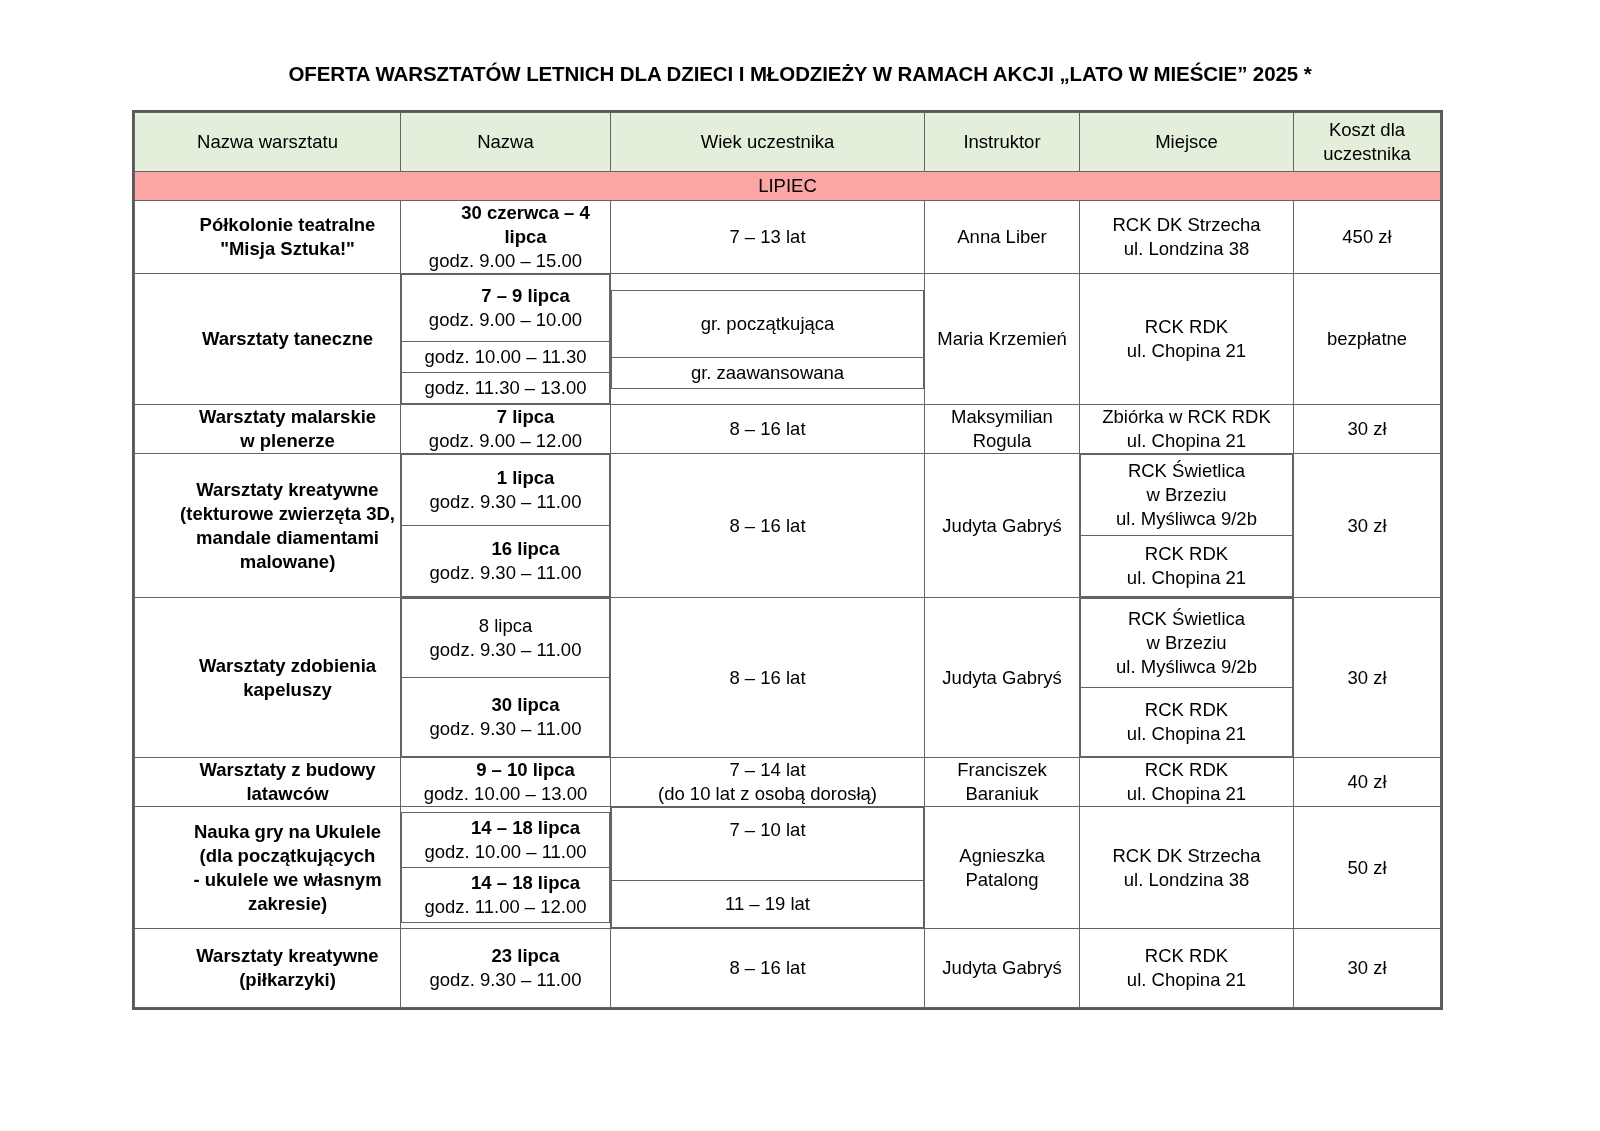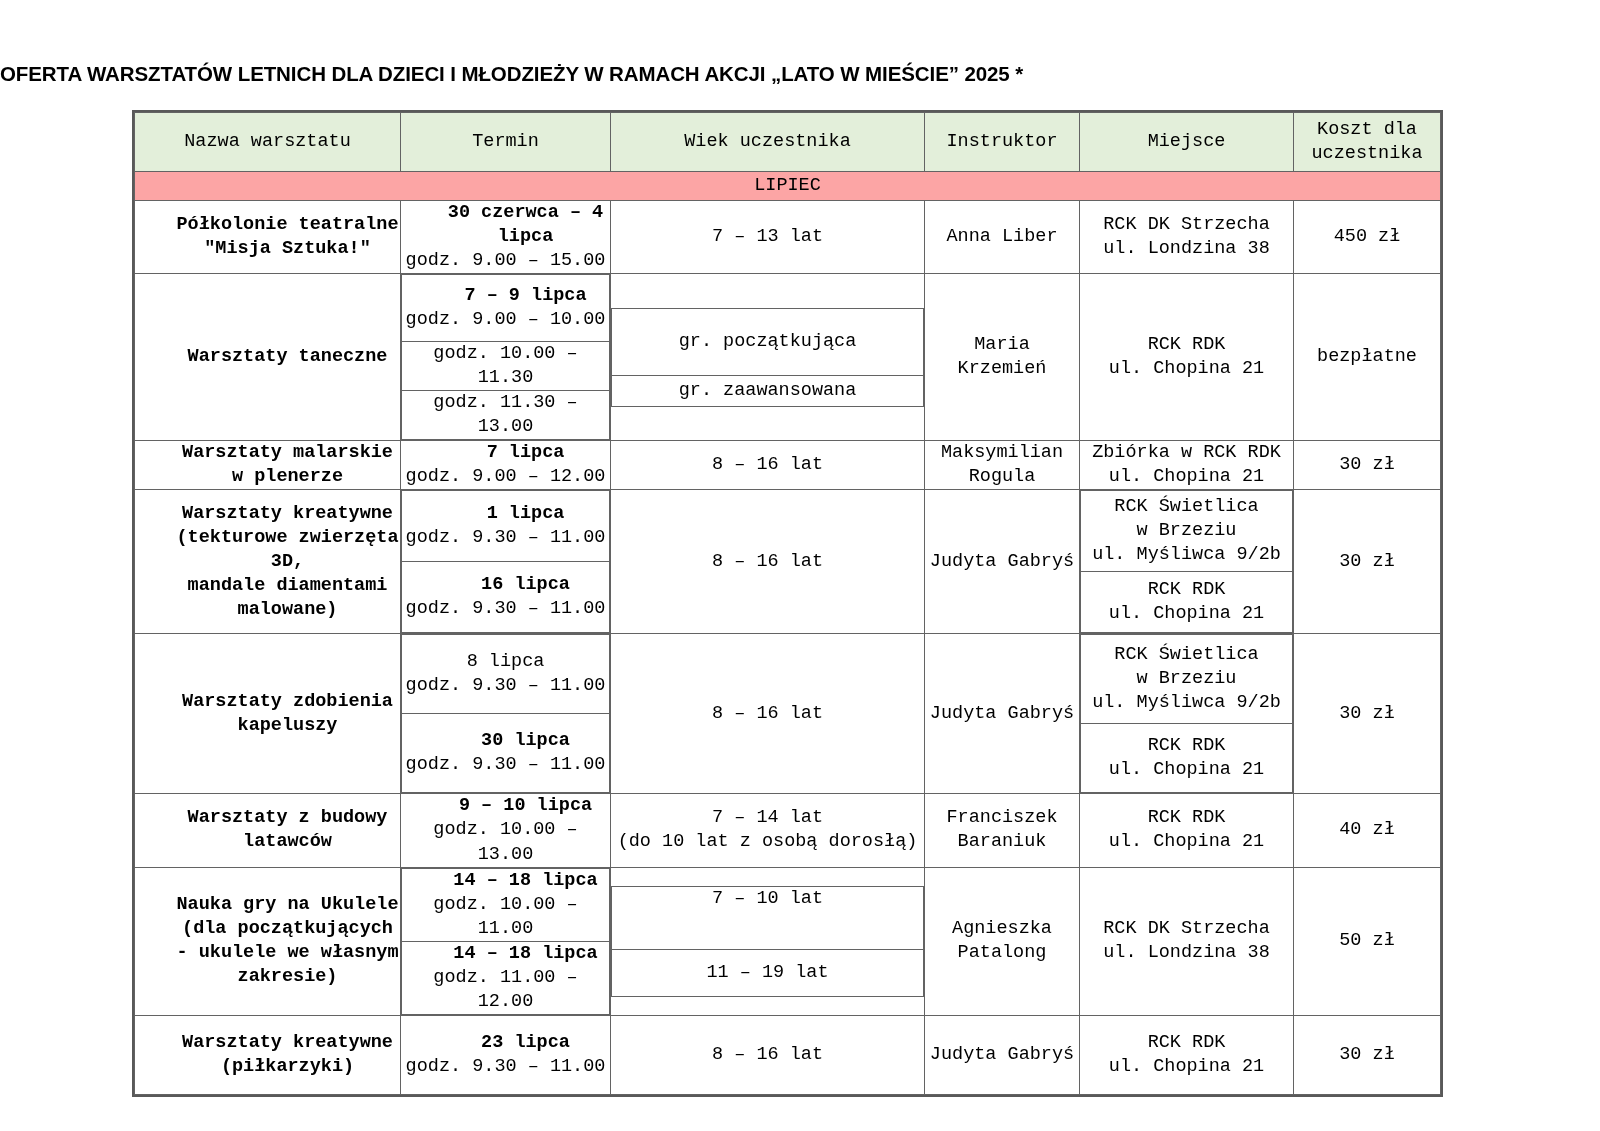--- a/index.html
+++ b/index.html
@@ -18,20 +18,21 @@
     position: relative;
     width: 1600px;
     height: 1131px;
     box-sizing: border-box;
   }
   #doc-title {
     position: absolute;
     left: 0;
     top: 62px;
     width: 1600px;
+    text-align: center;
     font-size: 20.5px;
     font-weight: bold;
     letter-spacing: -0.1px;
     white-space: nowrap;
   }
   #offer-table {
     position: absolute;
     left: 134px;
     top: 112px;
     width: 1306px;
@@ -42,21 +43,20 @@
     border: 1px solid #636363;
     padding: 0;
     vertical-align: middle;
     text-align: center;
     font-weight: normal;
     font-size: 18.5px;
     line-height: 1.30;
   }
   #offer-table {
     outline: 2px solid #595959;
-    font-family: Liberation Mono, monospace;
   }
   .hdr td {
     background: #e3efda;
     font-weight: bold;
     font-size: 19px;
     height: 58px;
     padding: 4px 2px;
   }
   .monthbar td {
     background: #fca5a5;
@@ -122,21 +122,21 @@
       <col style="width:210px">
       <col style="width:314px">
       <col style="width:155px">
       <col style="width:214px">
       <col style="width:147px">
     </colgroup>
     <tbody>
 
       <tr class="hdr">
         <td>Nazwa warsztatu</td>
-        <td>Termin</td>
+        <td>Nazwa</td>
         <td>Wiek uczestnika</td>
         <td>Instruktor</td>
         <td>Miejsce</td>
         <td>
           <span class="plain-line">Koszt dla</span>
           <span class="plain-line">uczestnika</span>
         </td>
       </tr>
 
       <tr class="monthbar">
@@ -371,21 +371,21 @@
                 <span class="plain-line">godz. 11.00 – 12.00</span>
               </td>
             </tr>
           </tbody>
             </table>
         </td>
         <td class="nopad-cell">
           <table class="subtable">
             <tbody>
                 <tr>
-              <td style="height:62px; vertical-align:top; padding-top:0">7 – 10 lat</td>
+              <td style="height:62px; vertical-align:top; padding-top:10px">7 – 10 lat</td>
             </tr>
             <tr>
               <td style="height:46px">11 – 19 lat</td>
             </tr>
           </tbody>
             </table>
         </td>
         <td class="cell-pad">
           <span class="plain-line">Agnieszka</span>
           <span class="plain-line">Patalong</span>

